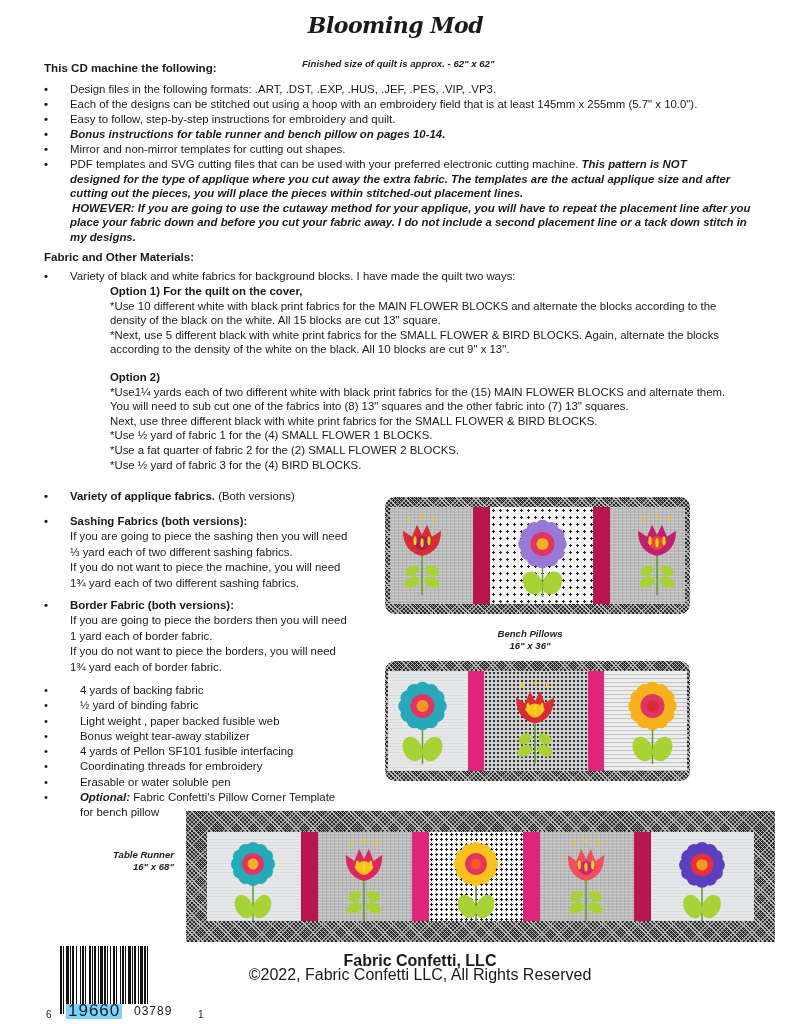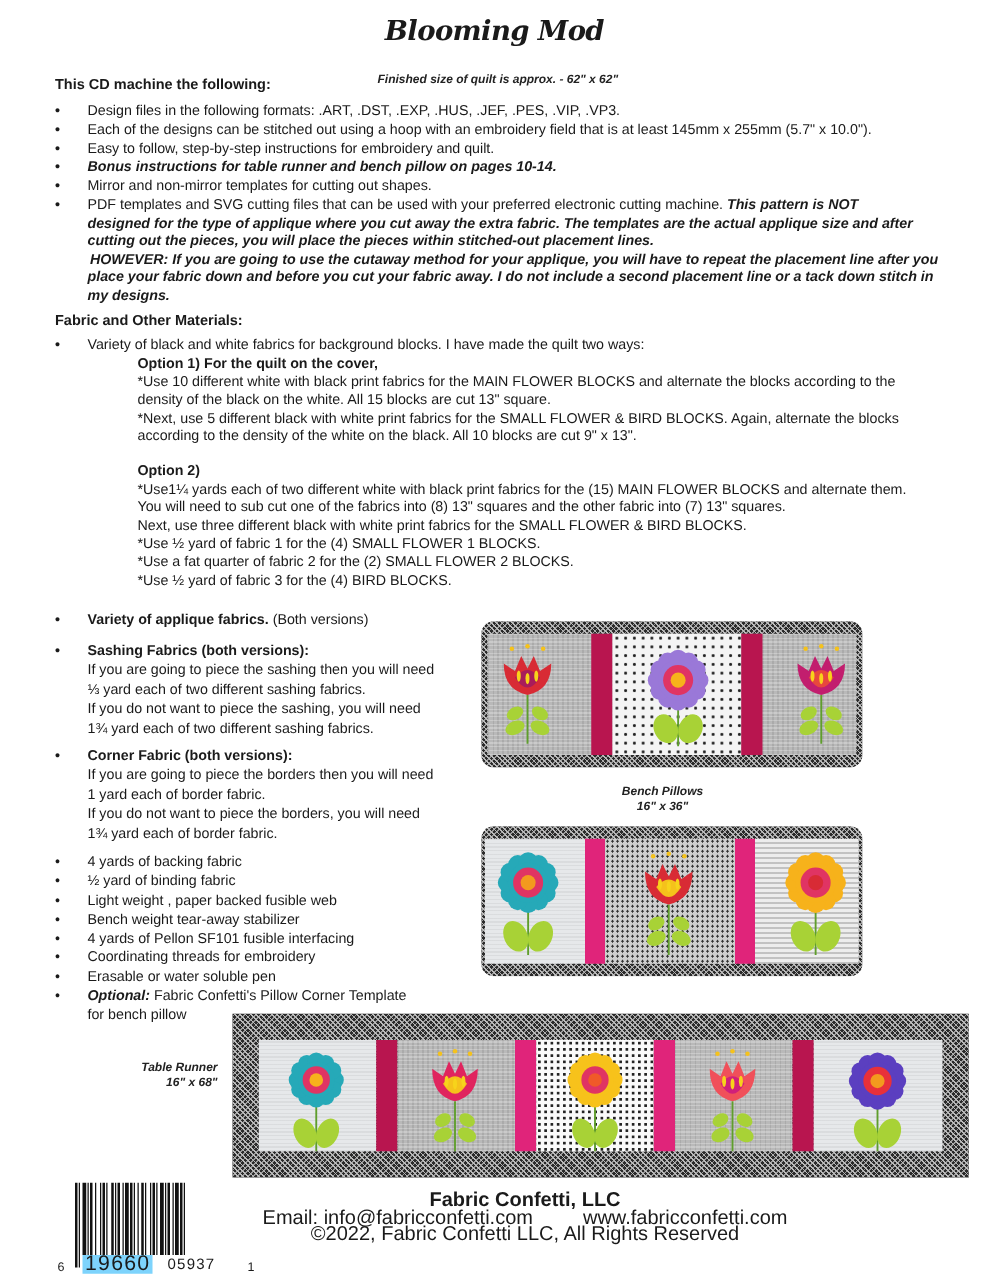--- a/index.html
+++ b/index.html
@@ -12,21 +12,21 @@
   .bul .dot { position: absolute; left: 0; top: 0; font-weight: bold; }
   .bul .txt { position: absolute; left: 26px; width: 715px; }
   .bold { font-weight: bold; }
   .bi { font-weight: bold; font-style: italic; }
   .u { }
   .block { position: absolute; left: 70px; width: 720px; margin-left: 40px; }
   .block div { white-space: nowrap; }
   .lst { position: absolute; left: 44px; }
   .lst .row { position: relative; height: 15.3px; white-space: nowrap; }
   .lst .row .dot { position: absolute; left: 0; }
-  .lst .row .t { position: absolute; left: 26px; }
+  .lst .row .t { position: absolute; left: 36px; }
   .caption { position: absolute; text-align: center; font-style: italic; font-weight: bold; font-size: 9.6px; line-height: 12px; color: #222; }
   .pillow { position: absolute; border-radius: 10px; overflow: hidden; }
   .checker { background-color: #2b2b2b; background-image: repeating-linear-gradient(45deg, #bbb 0 1px, transparent 1px 3px), repeating-linear-gradient(-45deg, #999 0 1px, transparent 1px 3px); }
   .panel { position: absolute; top: 0; bottom: 0; }
   .graybg { background: #b9b9b9; background-image: repeating-linear-gradient(0deg, rgba(255,255,255,.25) 0 1px, transparent 1px 3px), repeating-linear-gradient(90deg, rgba(0,0,0,.08) 0 1px, transparent 1px 4px); }
   .dotbg { background: #f4f4f4; background-image: radial-gradient(#222 1px, transparent 1.3px); background-size: 7px 7px; }
   .speckbg { background: #cfcfcf; background-image: radial-gradient(#333 0.8px, transparent 1.1px); background-size: 4px 4px; }
   .lightbg { background: #e6e8ea; background-image: repeating-linear-gradient(0deg, rgba(0,0,0,.05) 0 1px, transparent 1px 3px); }
   .stripebg { background: #ededed; background-image: repeating-linear-gradient(0deg, rgba(0,0,0,.18) 0 1px, transparent 1px 4px); }
   .sash { position: absolute; top: 0; bottom: 0; }
@@ -101,29 +101,29 @@
   <span class="dot">•</span>
   <span class="txt" style="width:300px;"><span class="bold">Variety of applique fabrics.</span> <span class="u">(Both versions)</span></span>
 </div>
 
 <div class="bul" style="top:514px; width:330px;">
   <span class="dot">•</span>
   <div class="txt" style="width:310px; white-space:nowrap; line-height:15.4px;">
     <div class="bold u">Sashing Fabrics (both versions):</div>
     <div>If you are going to piece the sashing then you will need</div>
     <div>⅓ yard each of two different sashing fabrics.</div>
-    <div>If you do not want to piece the sashing, you will need</div>
+    <div>If you do not want to piece the machine, you will need</div>
     <div>1¾ yard each of two different sashing fabrics.</div>
   </div>
 </div>
 
 <div class="bul" style="top:598px; width:330px;">
   <span class="dot">•</span>
   <div class="txt" style="width:310px; white-space:nowrap; line-height:15.4px;">
-    <div class="bold u">Corner Fabric (both versions):</div>
+    <div class="bold u">Border Fabric (both versions):</div>
     <div>If you are going to piece the borders then you will need</div>
     <div>1 yard each of border fabric.</div>
     <div>If you do not want to piece the borders, you will need</div>
     <div>1¾ yard each of border fabric.</div>
   </div>
 </div>
 
 <div class="lst" style="top:683px;">
   <div class="row">
       <span class="dot">•</span>
@@ -132,21 +132,21 @@
   <div class="row">
       <span class="dot">•</span>
       <span class="t">½ yard of binding fabric</span>
     </div>
   <div class="row">
       <span class="dot">•</span>
       <span class="t">Light weight , paper backed fusible web</span>
     </div>
   <div class="row">
       <span class="dot">•</span>
-      <span class="t">Bench weight tear-away stabilizer</span>
+      <span class="t">Bonus weight tear-away stabilizer</span>
     </div>
   <div class="row">
       <span class="dot">•</span>
       <span class="t">4 yards of Pellon SF101 fusible interfacing</span>
     </div>
   <div class="row">
       <span class="dot">•</span>
       <span class="t">Coordinating threads for embroidery</span>
     </div>
   <div class="row">
@@ -418,20 +418,19 @@
     <rect x="72" y="0" width="3" height="58" fill="#111"></rect>
     <rect x="76" y="0" width="1" height="58" fill="#111"></rect>
     <rect x="78" y="0" width="2" height="58" fill="#111"></rect>
     <rect x="82" y="0" width="1" height="58" fill="#111"></rect>
     <rect x="84" y="0" width="3" height="58" fill="#111"></rect>
     <rect x="88" y="0" width="2" height="58" fill="#111"></rect>
     <rect x="91" y="0" width="1" height="68" fill="#111"></rect>
   </svg>
 <div style="position:absolute; left:46px; top:1008px; font-size:10px; font-family:'Liberation Sans',sans-serif;">6</div>
 <div style="position:absolute; left:66px; top:1004px; font-size:17px; letter-spacing:1px; background:#7dd3fc; padding:0 2px;">19660</div>
-<div style="position:absolute; left:132px; top:1004px; font-size:12px; letter-spacing:1px; background:#fff; padding:0 2px;">05937</div>
+<div style="position:absolute; left:132px; top:1004px; font-size:12px; letter-spacing:1px; background:#fff; padding:0 2px;">03789</div>
 <div style="position:absolute; left:198px; top:1008px; font-size:10px;">1</div>
 
 <div class="footer" style="top:954px;">
   <div class="bold">Fabric Confetti, LLC</div>
-  <div style="white-space:nowrap;"><span>Email: info@fabricconfetti.com</span><span style="display:inline-block; width:40px;"></span><span>www.fabricconfetti.com</span></div>
   <div>©2022, Fabric Confetti LLC, All Rights Reserved</div>
 </div>
 
 </body></html>

